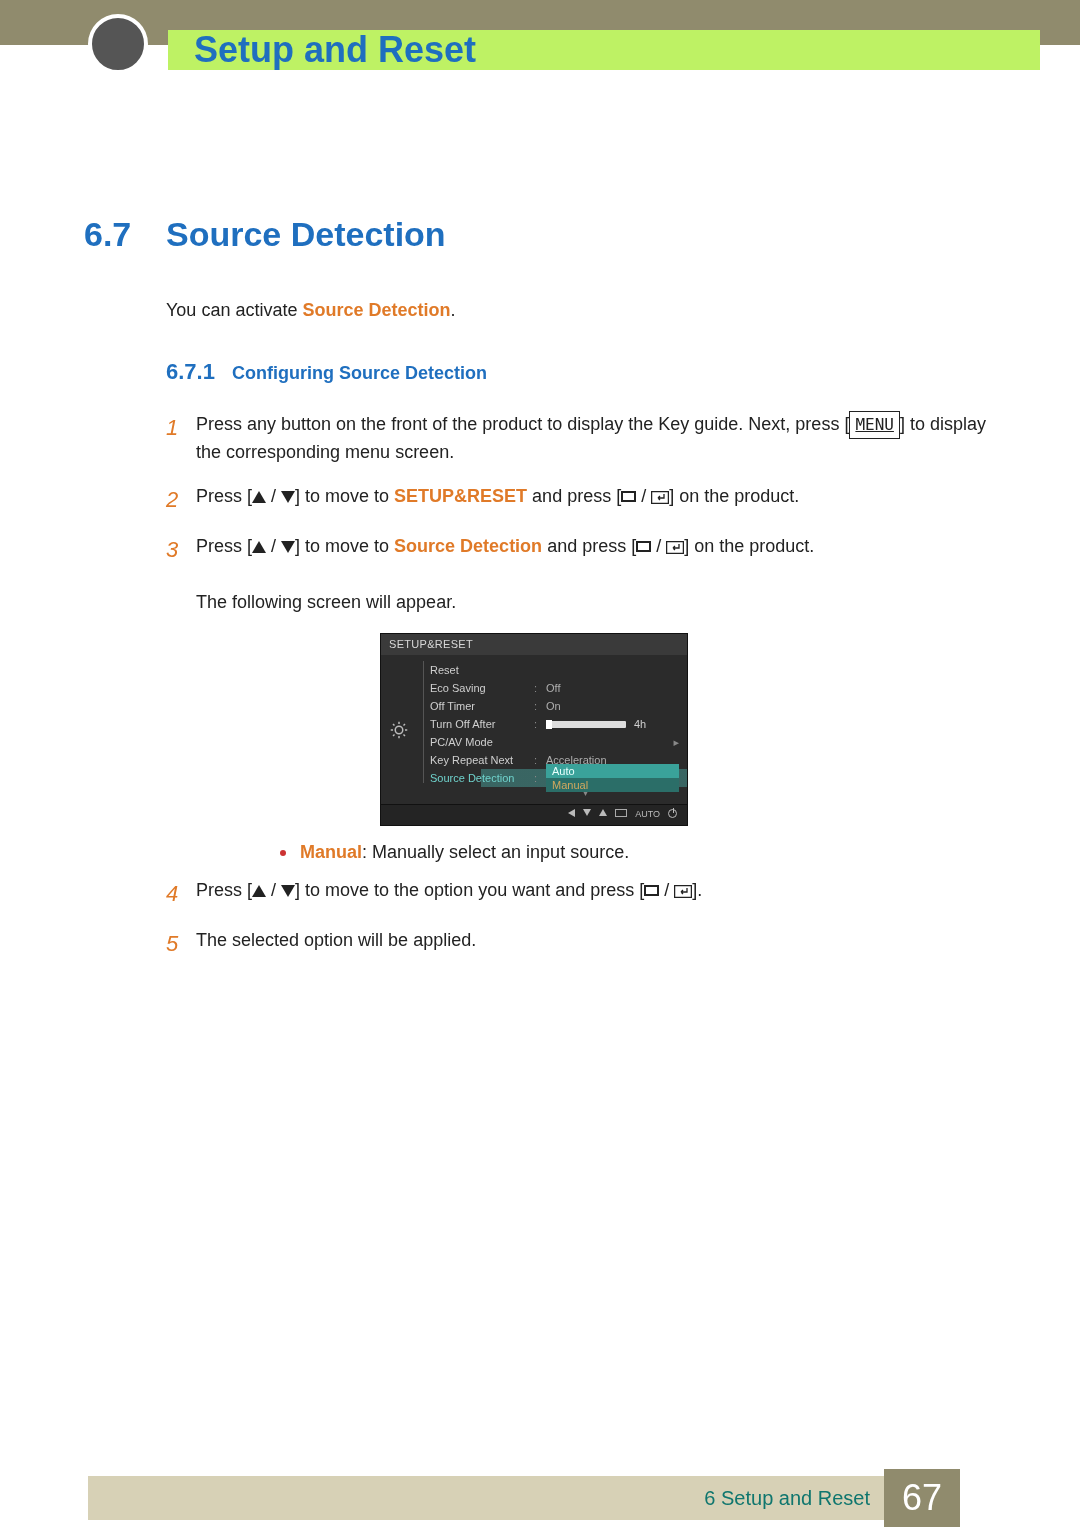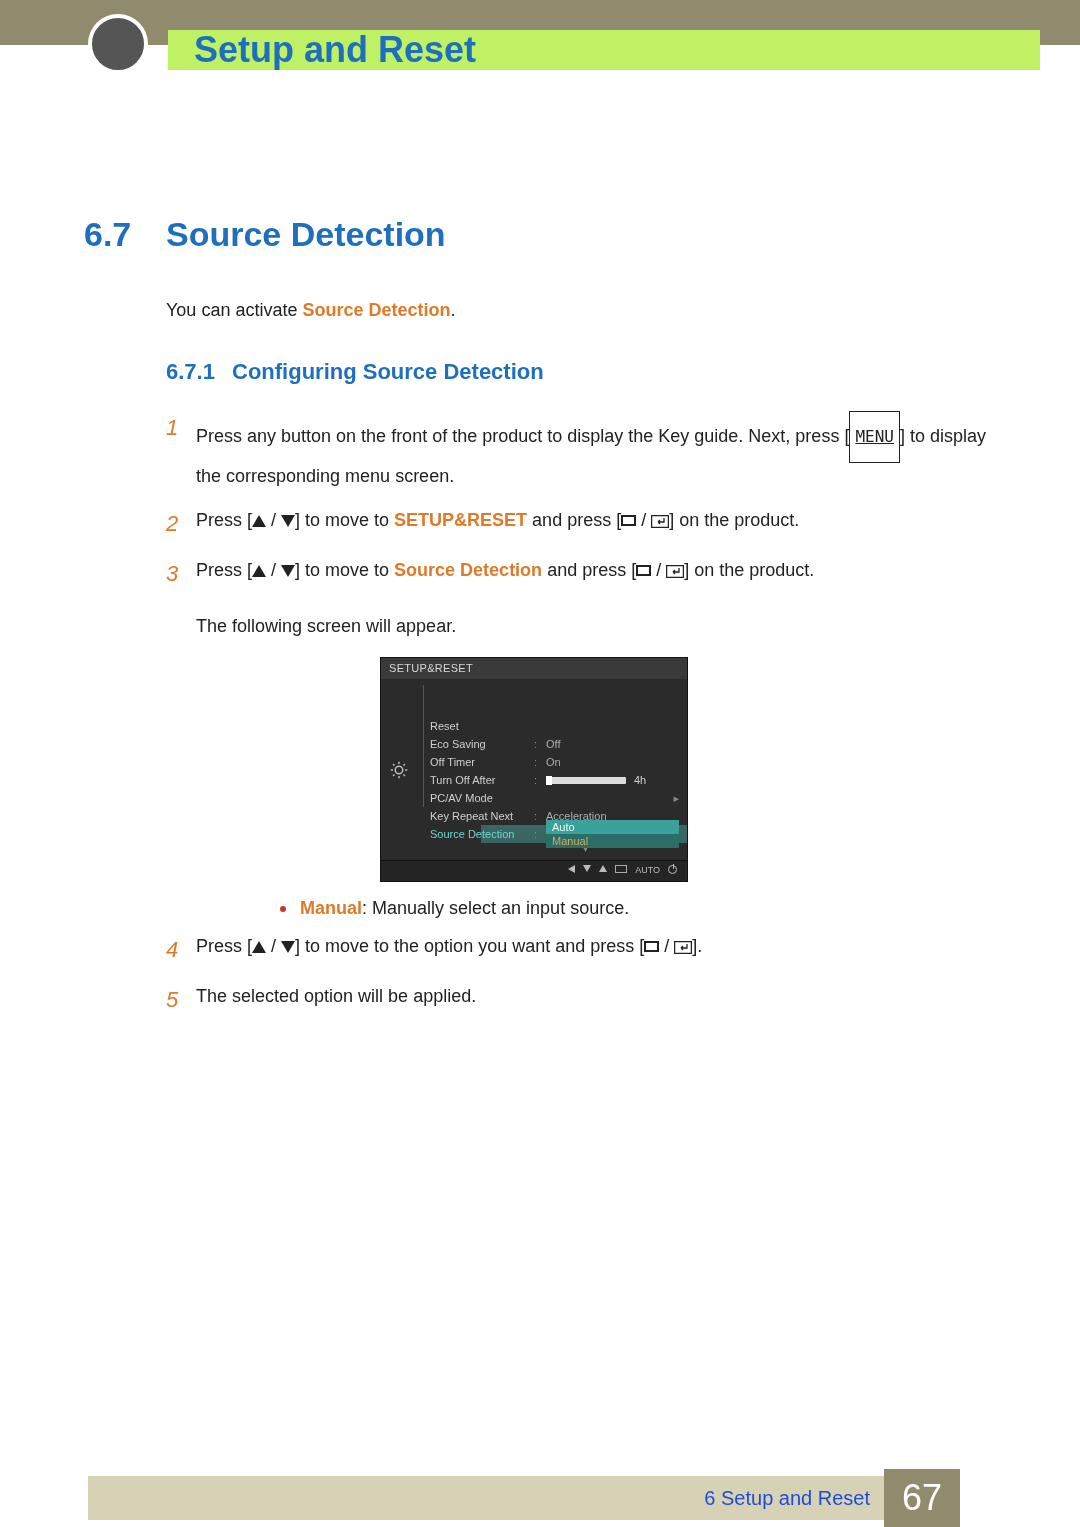--- a/index.html
+++ b/index.html
@@ -18,43 +18,43 @@
 
   .sec-row { display: flex; align-items: baseline; margin-bottom: 46px; }
   .sec-num { color: #1f6fbf; font-size: 34px; font-weight: 700; width: 82px; margin-top: 40px; }
   .sec-title { color: #1f6fbf; font-size: 34px; font-weight: 700; }
 
   .intro { font-size: 18px; color: #222; margin-left: 82px; margin-bottom: 38px; }
   .intro .orange-b { color: #e07a28; font-weight: 700; }
 
   .sub-row { display: flex; align-items: baseline; margin-left: 82px; margin-bottom: 26px; }
   .sub-num { color: #1f6fbf; font-size: 22px; font-weight: 700; width: 66px; }
-  .sub-title { color: #1f6fbf; font-size: 22px; font-weight: 700; }
+  .sub-title { color: #1f6fbf; font-size: 18px; font-weight: 700; }
 
   .steps { margin-left: 82px; }
   .step { display: flex; margin-bottom: 16px; line-height: 1.55; }
   .step-num { color: #e07a28; font-size: 22px; font-style: italic; font-weight: 400; width: 30px; flex: 0 0 30px; }
   .step-body { font-size: 18px; color: #222; flex: 1; }
   .step-body .orange-b { color: #e07a28; font-weight: 700; }
-  .step-body .menu-box { display: inline-block; border: 1px solid #222; font-family: monospace; font-size: 16px; padding: 16px 5px; line-height: 1.15; text-decoration: underline; }
+  .step-body .menu-box { display: inline-block; border: 1px solid #222; font-family: monospace; font-size: 16px; padding: 4px 5px; line-height: 1.15; text-decoration: underline; }
   .icon-tri-up { display: inline-block; width: 0; height: 0; border-left: 7px solid transparent; border-right: 7px solid transparent; border-bottom: 12px solid #222; vertical-align: -1px; }
   .icon-tri-down { display: inline-block; width: 0; height: 0; border-left: 7px solid transparent; border-right: 7px solid transparent; border-top: 12px solid #222; vertical-align: -1px; }
   .icon-rect { display: inline-block; width: 15px; height: 11px; border: 2px solid #222; vertical-align: 0; }
   .icon-enter { display: inline-block; vertical-align: -2px; }
   .icon-enter svg { display: block; }
 
   
   .osd-wrap { margin: 16px 0 16px 214px; }
   .osd { width: 308px; background: #2b2b2b; border: 1px solid #111; font-family: Arial, sans-serif; color: #cfcfcf; font-size: 11px; }
   .osd-title { background: #3a3a3a; color: #d8d8d8; font-size: 11px; padding: 4px 8px 5px; letter-spacing: 0.3px; }
   .osd-body { display: flex; padding: 6px 0 6px 0; position: relative; }
   .osd-left { width: 36px; display: flex; flex-direction: column; align-items: center; justify-content: center; }
   .osd-gear { width: 18px; height: 18px; }
   .osd-sep { border-left: 1px solid #555; height: 122px; margin: 0 6px; }
-  .osd-list { flex: 1; margin-top: 32px; }
+  .osd-list { flex: 1; }
   .osd-row { display: flex; align-items: center; height: 18px; padding-right: 8px; }
   .osd-row.hl { background: linear-gradient(90deg, rgba(69,149,144,0.0) 0%, rgba(69,149,144,0.0) 20%, rgba(69,149,144,0.55) 20%, rgba(69,149,144,0.55) 100%); }
   .osd-key { width: 104px; color: #cfcfcf; }
   .osd-key.active { color: #6fd2cc; }
   .osd-colon { width: 12px; color: #888; }
   .osd-val { flex: 1; color: #aeaeae; }
   .osd-dropdown { position: relative; flex: 1; }
   .osd-dd-cur { background: #3aa29a; color: #e8fffd; padding: 1px 6px; font-size: 11px; }
   .osd-dd-other { background: #2b6e68; color: #d2a85e; padding: 1px 6px; font-size: 11px; }
   .osd-bar { width: 80px; height: 7px; background: #ddd; position: relative; border-radius: 1px; }
@@ -73,21 +73,21 @@
 
   
   .blist { margin-left: 114px; margin-top: 6px; }
   .bitem { display: flex; align-items: flex-start; margin-bottom: 14px; font-size: 18px; color: #222; }
   .bitem .dot { width: 6px; height: 6px; border-radius: 50%; background: #c33; margin-top: 8px; margin-right: 14px; flex: 0 0 6px; }
   .bitem .orange-b { color: #e07a28; font-weight: 700; }
 
   
   .footer { position: absolute; left: 0; right: 0; bottom: 0; height: 58px; }
   .footer-beige { position: absolute; left: 88px; right: 196px; top: 7px; bottom: 7px; background: #d7d1b6; }
-  .footer-chapter { position: absolute; right: 196px; top: 0; bottom: 0; width: 220px; display: flex; align-items: center; justify-content: flex-end; padding-right: 14px; color: #1d4ed8; font-size: 20px; }
+  .footer-chapter { position: absolute; right: 196px; top: 0; bottom: 0; width: 220px; display: flex; align-items: center; justify-content: flex-end; padding-right: 14px; color: #0f766e; font-size: 20px; }
   .footer-num-box { position: absolute; right: 120px; top: 0; bottom: 0; width: 76px; background: #908b6d; display: flex; align-items: center; justify-content: center; color: #fff; font-size: 36px; font-weight: 400; }
 </style>
 </head>
 <body>
 
 <div class="page">
 
   <div class="topbar">
     <div class="topbar-olive"></div>
     <div class="chapter-circle"></div>

